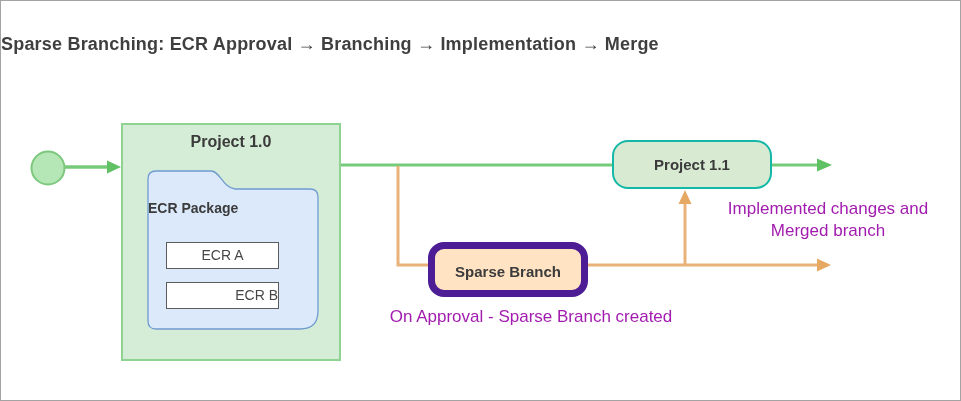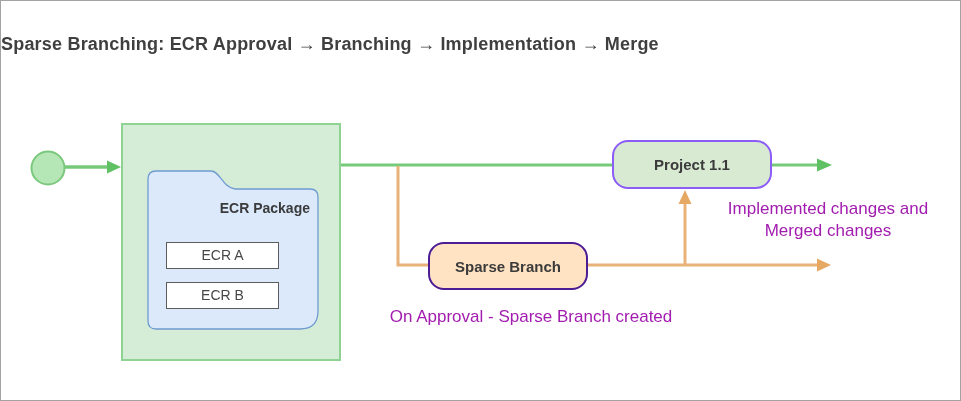--- a/index.html
+++ b/index.html
@@ -16,40 +16,40 @@
   .node{position:absolute;box-sizing:border-box;z-index:2;}
   .project10{
     left:120px;top:122px;width:220px;height:238px;
     background:#d5edd6;border:2px solid #8ed392;z-index:0;
   }
   .project10-label{
     left:120px;top:132px;width:220px;text-align:center;
     font-size:16px;font-weight:bold;color:#3b3b3b;
   }
   .ecr-package-label{
-    left:147px;top:199px;width:162px;text-align:right;
+    left:147px;top:199px;width:162px;text-align:left;
     font-size:14px;font-weight:bold;color:#3b3b3b;
   }
   .ecr-box{
     left:165px;width:113px;height:27px;background:#ffffff;border:1px solid #5c5c5c;
     text-align:center;line-height:25px;font-size:14px;color:#474747;
   }
   .ecr-a{top:241px;}
-  .ecr-b{top:281px;}
+  .ecr-b{top:281px;text-align:right;}
   .rounded-node{
     border-radius:16px;text-align:center;
     font-size:15px;font-weight:bold;color:#3b3b3b;
   }
   .project11{
     left:611px;top:139px;width:160px;height:49px;line-height:46px;
-    background:#d9ead3;border:2px solid #8b5cf6;
+    background:#d9ead3;border:2px solid #14b8a6;
   }
   .sparse{
-    left:427px;top:241px;width:160px;height:48px;line-height:45px;
-    background:#ffe3c3;border:2px solid #4c1d95;
+    left:427px;top:241px;width:160px;height:55px;line-height:45px;
+    background:#ffe3c3;border:7px solid #4c1d95;
   }
   .annotation{
     position:absolute;z-index:2;text-align:center;color:#a21caf;
     font-size:17px;line-height:22px;
   }
   .on-approval{left:355px;top:305px;width:350px;text-align:center;}
   .implemented{left:705px;top:197px;width:244px;}
 </style>
 </head>
 <body>
@@ -76,31 +76,32 @@
     <line x1="587" y1="264" x2="816" y2="264" stroke="#e9b278" stroke-width="3"></line>
     <polygon points="816,257.5 830,264 816,270.5" fill="#e6a964"></polygon>
 
     <line x1="684" y1="263" x2="684" y2="202" stroke="#e9b278" stroke-width="3"></line>
     <polygon points="677.5,203 684,189 690.5,203" fill="#e6a964"></polygon>
 
     <path d="M155,170 L210,170 C219,170 221,186 234,188 L309,188 Q317,188 317,196
              L317,310 Q317,328 299,328 L155,328 Q147,328 147,320 L147,178 Q147,170 155,170 Z" fill="#dbe9fb" stroke="#6f9bd1" stroke-width="1.3"></path>
   </svg>
 
+  <div class="node project10-label">Project 1.0</div>
 
   <div class="node ecr-package-label">ECR Package</div>
 
   <div class="node ecr-box ecr-a">ECR A</div>
 
   <div class="node ecr-box ecr-b">ECR B</div>
 
   <div class="node rounded-node sparse">Sparse Branch</div>
 
   <div class="node rounded-node project11">Project 1.1</div>
 
   <div class="annotation on-approval">On Approval - Sparse Branch created</div>
 
   <div class="annotation implemented">
     <div>Implemented changes and</div>
-    <div>Merged changes</div>
+    <div>Merged branch</div>
   </div>
 
 </div>
 
 </body></html>

